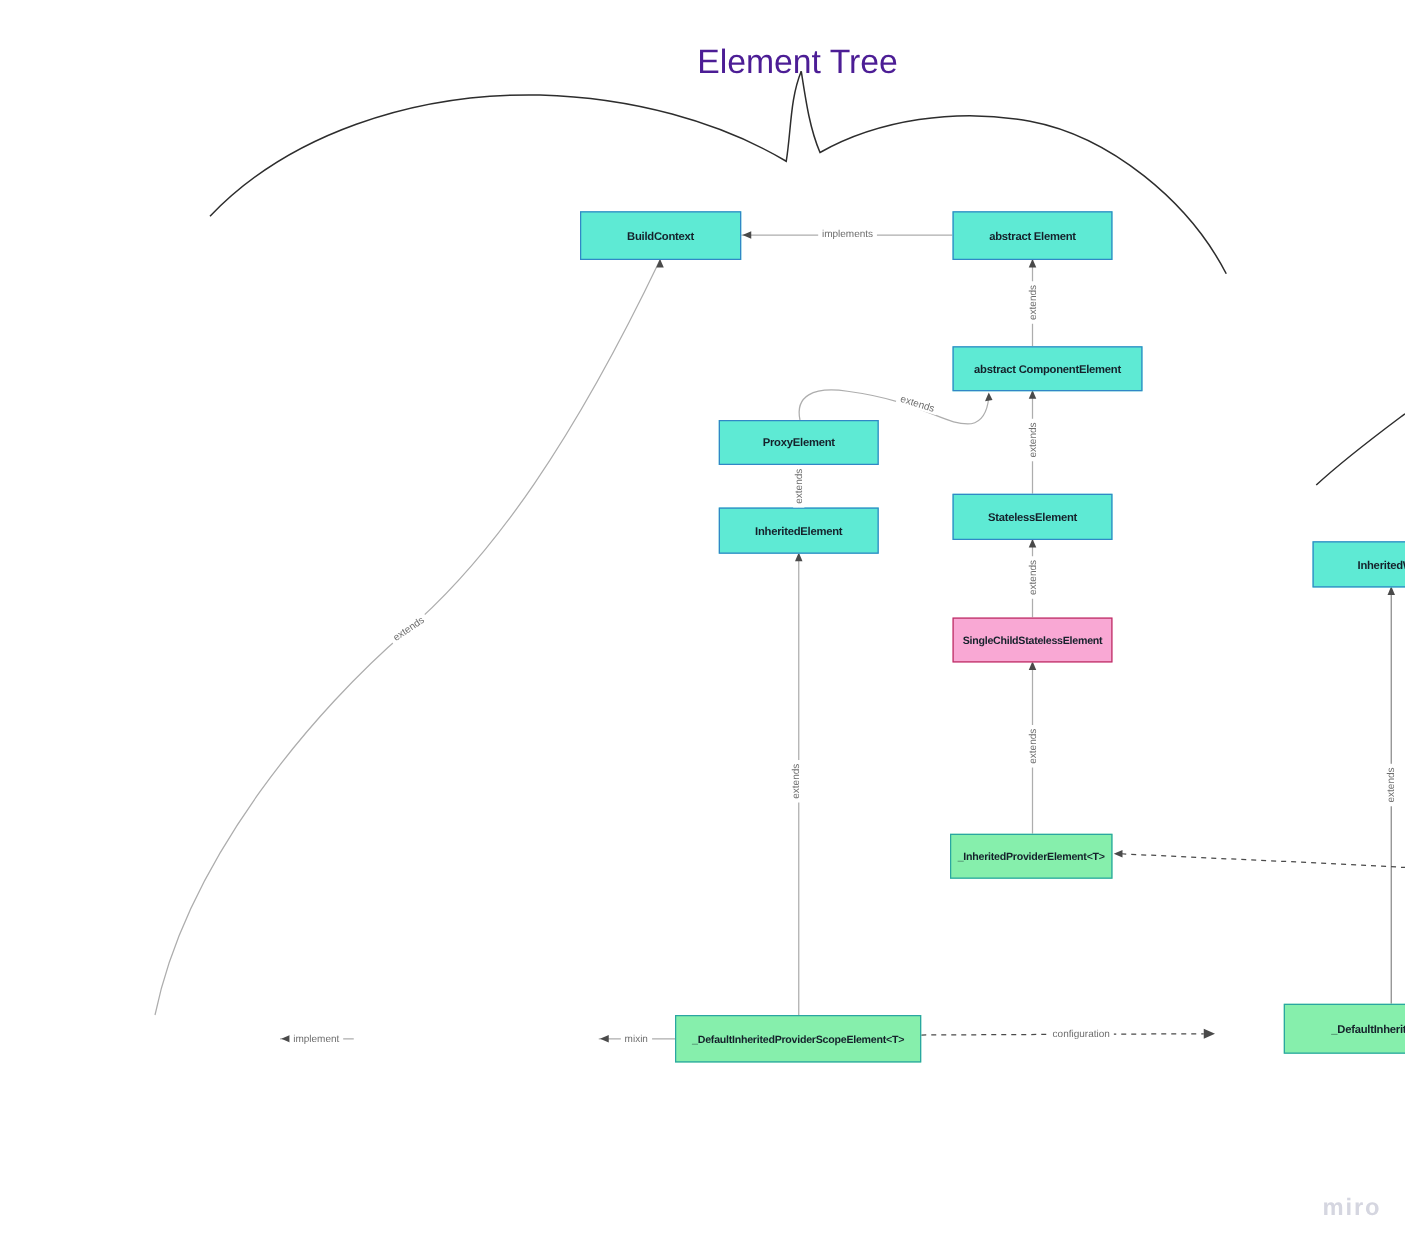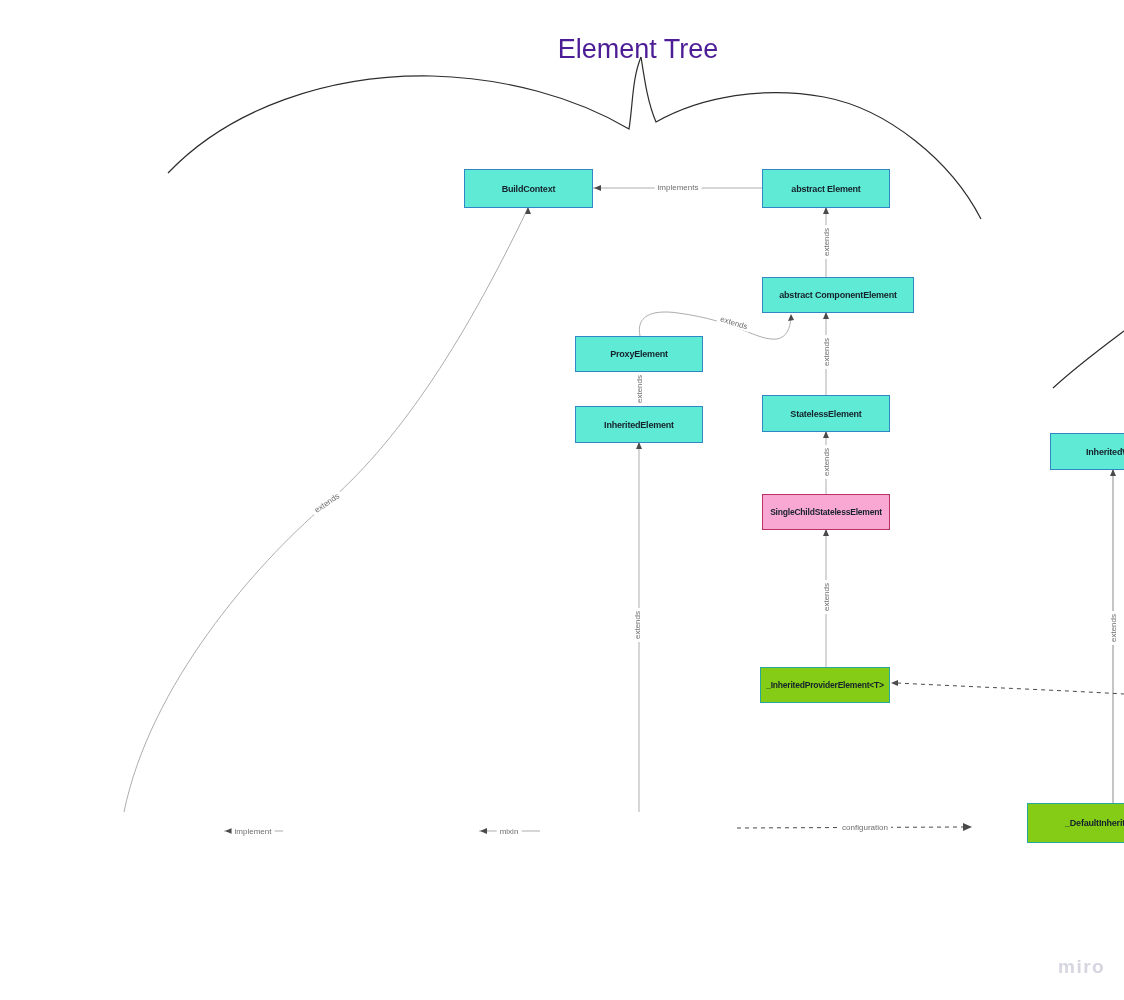--- a/index.html
+++ b/index.html
@@ -13,21 +13,21 @@
     position:absolute;left:638px;top:14px;transform:translateX(-50%);
     font-size:27px;font-weight:500;color:#4c1d95;z-index:3;white-space:nowrap;margin-top:20px;
   }
   .node{
     position:absolute;display:flex;align-items:center;justify-content:center;
     box-sizing:border-box;border:1.5px solid;z-index:2;
     font-size:9px;font-weight:bold;color:#15212b;letter-spacing:-0.2px;
     white-space:nowrap;
   }
   .node.blue{background:#5eead4;border-color:#3187c6;}
-  .node.teal{background:#84cc16;border-color:#2aa6a1;}
+  .node.teal{background:#86efac;border-color:#2aa6a1;}
   .node.pink{background:#f9a8d4;border-color:#bc3066;}
   .node.partial{justify-content:flex-start;}
   .elabel{
     position:absolute;z-index:3;font-size:8px;color:#6e6e6e;background:#ffffff;
     padding:0 3px;white-space:nowrap;transform:translate(-50%,-50%);
   }
   .elabel.rot90{transform:translate(-50%,-50%) rotate(-90deg);}
   .watermark{
     position:absolute;left:1058px;top:956px;z-index:3;
     font-size:19px;font-weight:600;letter-spacing:1.5px;color:#d5d6e0;
@@ -105,20 +105,23 @@
   </div>
   <div class="node blue" style="left:575px;top:406px;width:128px;height:37px">
     <span>InheritedElement</span>
   </div>
   <div class="node pink" style="left:762px;top:494px;width:128px;height:36px;font-size:8.5px">
     <span>SingleChildStatelessElement</span>
   </div>
   <div class="node teal" style="left:760px;top:667px;width:130px;height:36px;font-size:8.5px">
     <span>_InheritedProviderElement&lt;T&gt;</span>
   </div>
+  <div class="node teal" style="left:540px;top:812px;width:197px;height:38px;font-size:8.5px">
+    <span>_DefaultInheritedProviderScopeElement&lt;T&gt;</span>
+  </div>
   <div class="node blue partial" style="left:1050px;top:433px;width:110px;height:37px;padding-left:35px">
     <span>InheritedW</span>
   </div>
   <div class="node teal partial" style="left:1027px;top:803px;width:120px;height:40px;padding-left:37px">
     <span>_DefaultInheritedPr</span>
   </div>
 
   <span class="elabel" style="left:678px;top:187px">implements</span>
   <span class="elabel rot90" style="left:826px;top:242px">extends</span>
   <span class="elabel rot90" style="left:826px;top:352px">extends</span>

